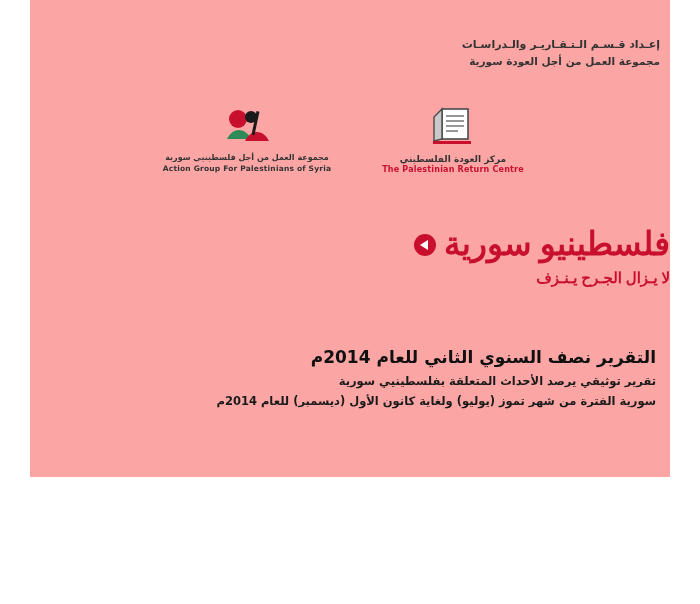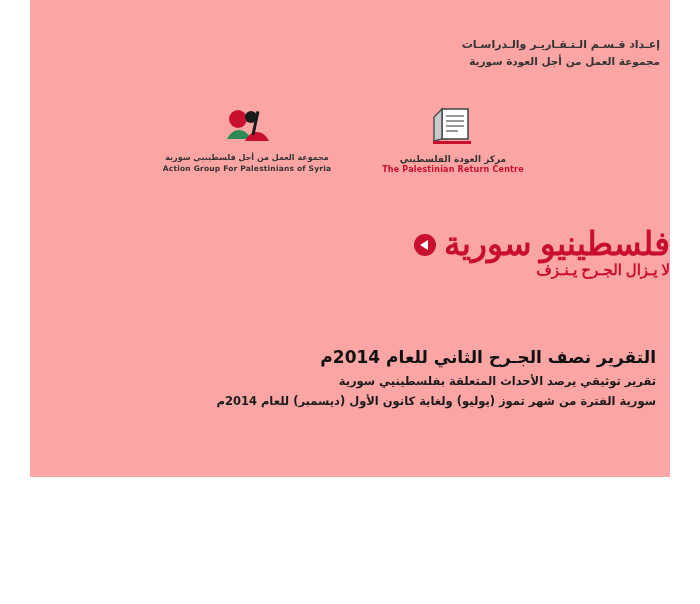--- a/index.html
+++ b/index.html
@@ -146,20 +146,21 @@
     position: absolute;
     left: 6px;
     top: 6px;
     width: 0;
     height: 0;
     border-top: 5px solid transparent;
     border-bottom: 5px solid transparent;
     border-right: 8px solid #ffffff;
   }
   .subtitle {
+    margin-top: 8px;
     font-size: 15px;
     font-weight: bold;
     color: #c8102e;
     letter-spacing: 1px;
     direction: rtl;
   }
 
   
   .report-block {
     position: absolute;
@@ -366,21 +367,21 @@
 
     <div class="title-wrap">
       <div class="main-title">
         <span class="txt">فلسطينيو سورية</span>
         <span class="title-bullet"></span>
       </div>
       <div class="subtitle">لا يـزال الجـرح يـنـزف</div>
     </div>
 
     <div class="report-block">
-      <div class="report-title">التقرير نصف الجـرح الثاني للعام 2014م</div>
+      <div class="report-title">التقرير نصف السنوي الثاني للعام 2014م</div>
       <div class="report-desc">
         <div>تقرير توثيقي يرصد الأحداث المتعلقة بفلسطينيي سورية</div>
         <div>سورية الفترة من شهر تموز (يوليو) ولغاية كانون الأول (ديسمبر) للعام 2014م</div>
       </div>
     </div>
 
   </div>
 </div>
 
 </body></html>

